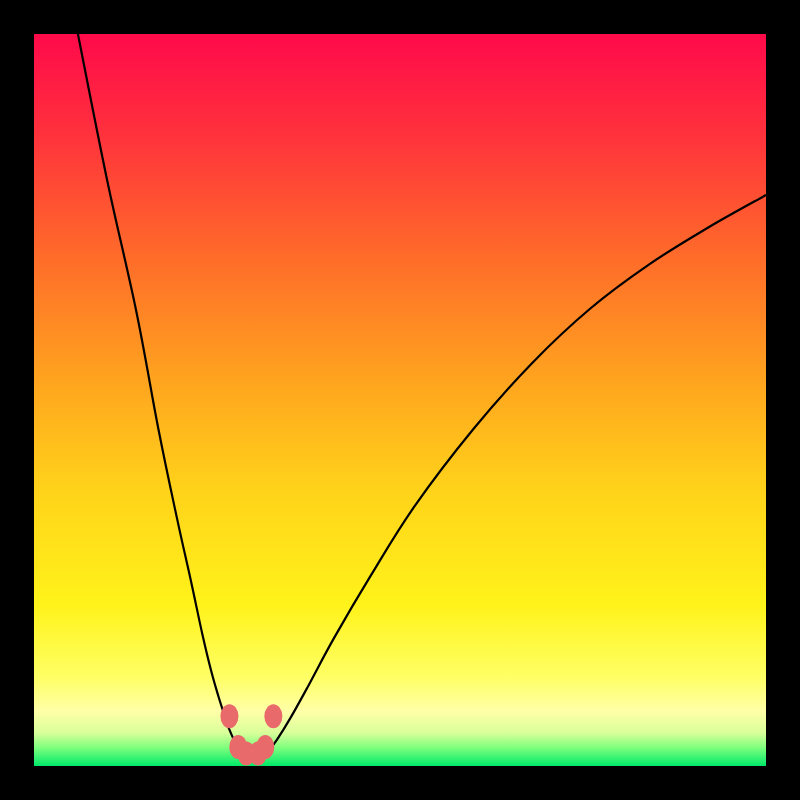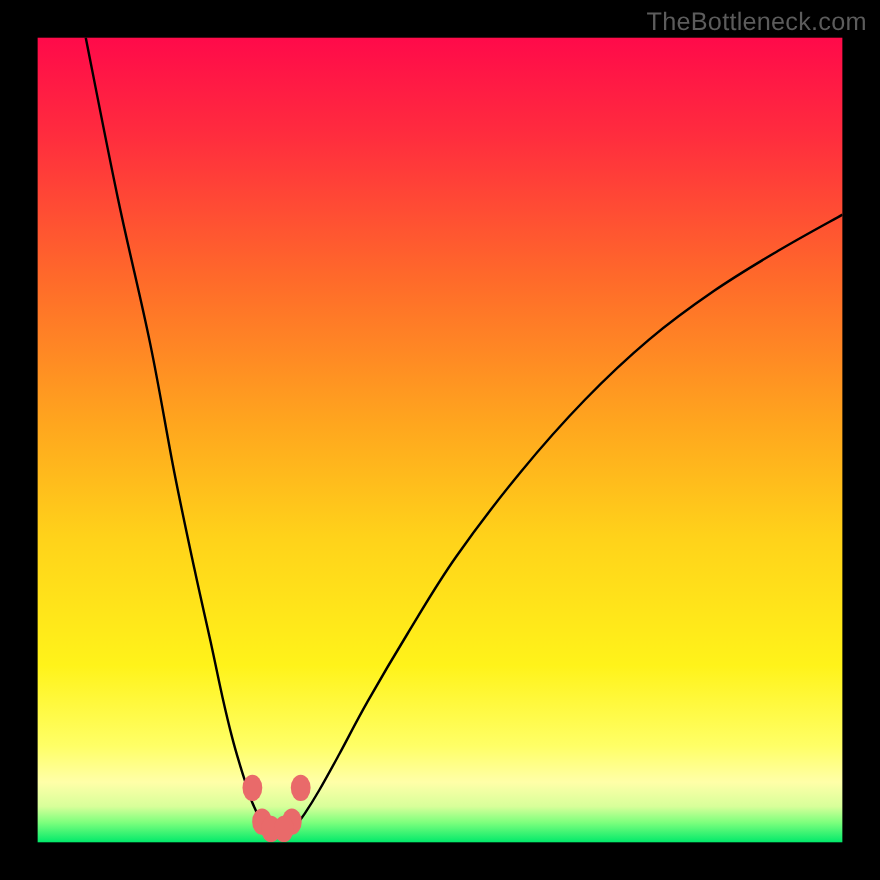--- a/index.html
+++ b/index.html
@@ -38,21 +38,20 @@
     
   }
   svg {
     display: block;
   }
 </style>
 </head>
 <body>
 
 <div class="frame">
-  <div class="watermark">TheBottleneck.com</div>
 
   <div class="plot">
     <svg id="plot-svg" width="732" height="732" viewBox="0 0 732 732">
       <defs>
         <linearGradient id="bg-grad" x1="0" y1="0" x2="0" y2="1">
             <stop offset="0%" stop-color="#ff0a4a"></stop>
             <stop offset="12%" stop-color="#ff2c3e"></stop>
             <stop offset="30%" stop-color="#ff6a2a"></stop>
             <stop offset="48%" stop-color="#ffa61e"></stop>
             <stop offset="62%" stop-color="#ffd21a"></stop>

